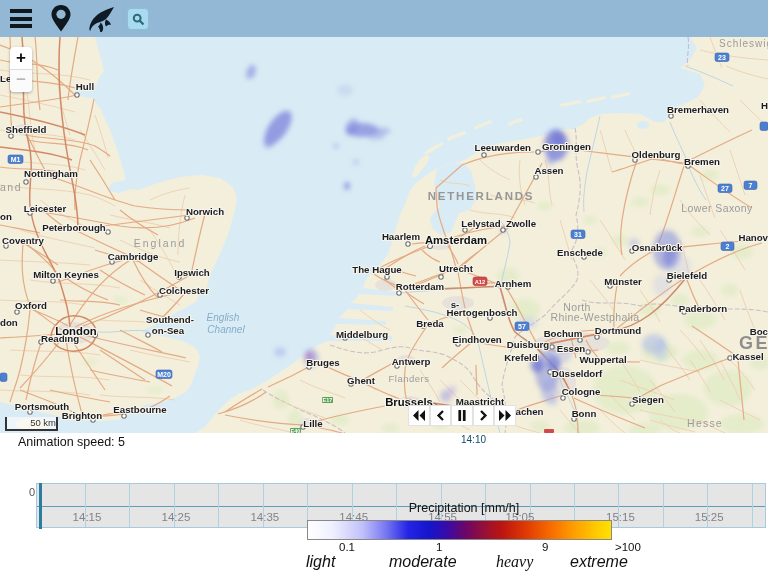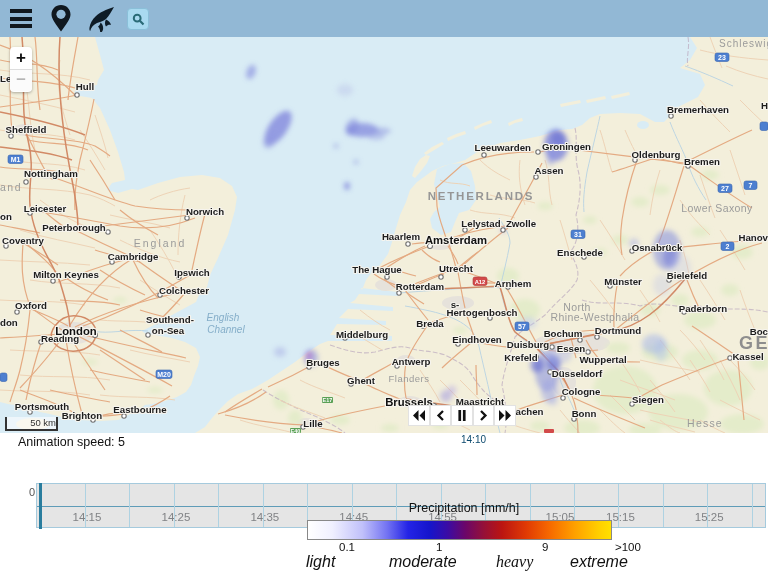--- a/index.html
+++ b/index.html
@@ -671,21 +671,21 @@
 <div class="vline" style="left:536.9px"></div>
 <div class="vline" style="left:581.4px"></div>
 <div class="vline" style="left:625.8px"></div>
 <div class="vline" style="left:670.2px"></div>
 <div class="vline" style="left:714.7px"></div>
 <div class="tlab" style="left:30.0px">14:15</div>
 <div class="tlab" style="left:118.9px">14:25</div>
 <div class="tlab" style="left:207.8px">14:35</div>
 <div class="tlab" style="left:296.7px">14:45</div>
 <div class="tlab" style="left:385.6px">14:55</div>
-<div class="tlab" style="left:503px">15:05</div>
+<div class="tlab" style="left:463px">15:05</div>
 <div class="tlab" style="left:563.4px">15:15</div>
 <div class="tlab" style="left:652.2px">15:25</div>
 </div>
 <div id="zerolab">0</div>
 <div id="legend">
 <div id="legtitle">Precipitation [mm/h]</div>
 <div id="legbar"></div>
 <div class="legnum" style="left:307px;">0.1</div>
 <div class="legnum" style="left:404px;">1</div>
 <div class="legnum" style="left:510px;">9</div>

